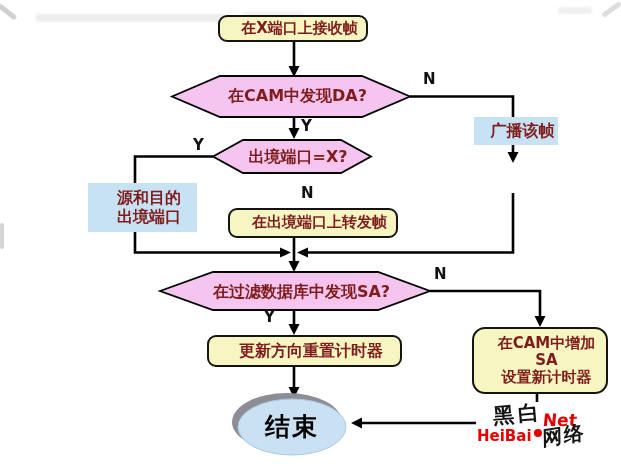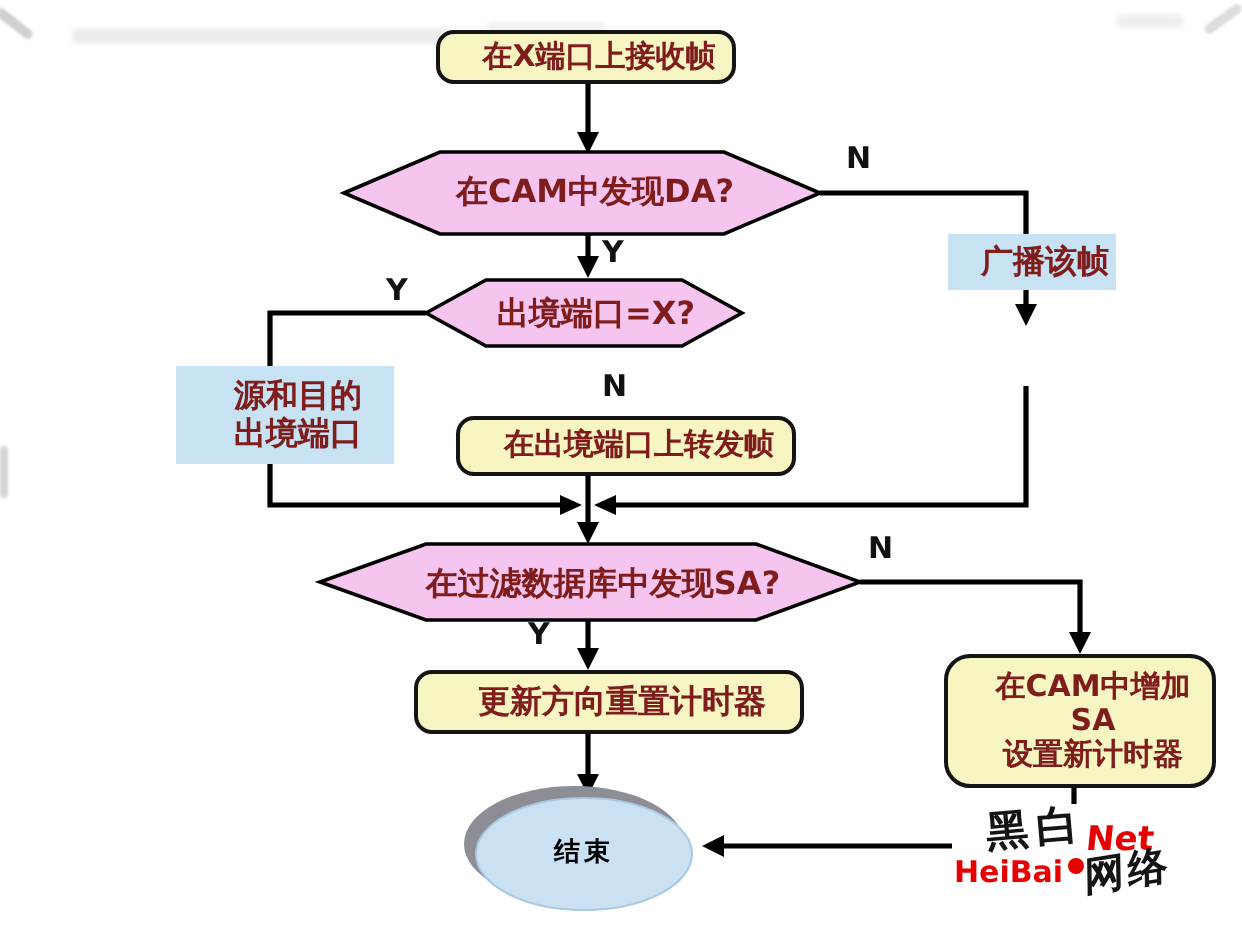--- a/index.html
+++ b/index.html
@@ -17,21 +17,21 @@
     background:var(--process-fill);border:2px solid var(--process-border);border-radius:9px;
   }
   .process.big-radius{border-radius:13px;}
   .note{background:var(--note-fill);}
   .hex-text{background:transparent;}
   .edge-label{
     position:absolute;z-index:2;font-weight:bold;font-size:15px;color:#111;
     font-family:"DejaVu Sans","Liberation Sans",sans-serif;
   }
   .end-text{
-    position:absolute;z-index:2;font-weight:bold;font-size:13px;color:#000;
+    position:absolute;z-index:2;font-weight:bold;font-size:25px;color:#000;
     display:flex;align-items:center;justify-content:center;letter-spacing:2px;
   }
   
   .logo{position:absolute;left:476px;top:402px;width:132px;height:58px;background:#fff;z-index:3;}
   .logo .cn-top{
     position:absolute;left:17px;top:-2px;font-size:21px;font-weight:bold;color:#141414;
     letter-spacing:4px;transform:rotate(-5deg);
   }
   .logo .net{
     position:absolute;left:67px;top:8px;font-size:17px;font-weight:bold;color:var(--logo-red);

